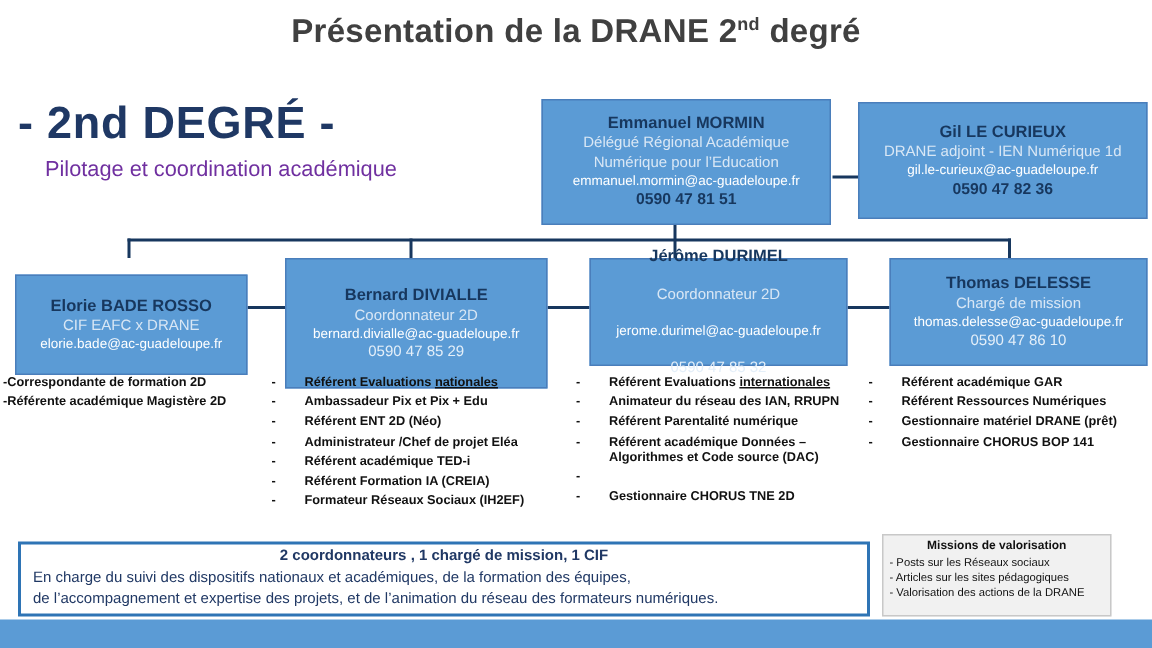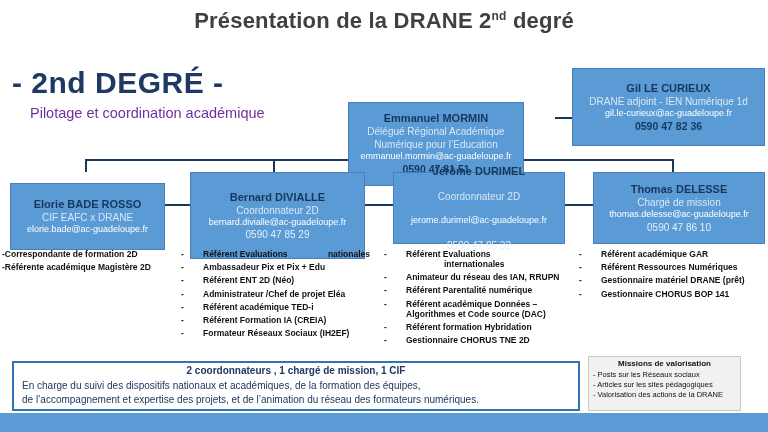--- a/index.html
+++ b/index.html
@@ -17,34 +17,34 @@
   .subheading{position:absolute;left:30px;top:105px;color:#7030A0;font-size:14.5px;}
   
   .pbox{position:absolute;background:#5B9BD5;border:1px solid #4A7EBB;
     display:flex;flex-direction:column;justify-content:center;align-items:center;
     text-align:center;line-height:1.3;}
   .pname{color:#17375E;font-weight:bold;font-size:11px;}
   .prole{color:#D9E7F5;font-size:10px;}
   .pemail{color:#ffffff;font-size:9px;}
   .phone-dark{color:#17375E;font-weight:bold;font-size:10.5px;}
   .phone-light{color:#E4EFF9;font-size:10px;}
-  .box-emmanuel{left:348px;top:66px;width:176px;height:84px;margin-top:36px;}
+  .box-emmanuel{left:361px;top:66px;width:193px;height:84px;}
   .box-gil{left:572px;top:68px;width:193px;height:78px;}
   .box-elorie{left:10px;top:171px;width:155px;height:67px;margin-top:12px;}
   .box-bernard{left:190px;top:172px;width:175px;height:87px;}
   .box-jerome{left:393px;top:172px;width:172px;height:72px;gap:12px;}
   .box-thomas{left:593px;top:172px;width:172px;height:72px;}
   
   .conn{position:absolute;background:#17375E;}
   
   .blist{position:absolute;color:#111111;font-weight:bold;font-size:8.5px;line-height:1.18;}
   .li-row{display:flex;margin-bottom:3.2px;}
   .li-marker{flex:0 0 22px;}
   .li-text{flex:1;}
-  .u{margin-left:38px;}
+  .u{text-decoration:underline;}
   .list-elorie{left:2px;top:249px;width:176px;}
   .list-bernard{left:181px;top:249px;width:201px;}
   .list-jerome{left:384px;top:249px;width:200px;}
   .list-thomas{left:579px;top:249px;width:188px;}
   
   .summary{position:absolute;left:12px;top:361px;width:568px;height:50px;
     background:#ffffff;border:2px solid #2E74B5;color:#203864;font-size:10px;line-height:1.45;}
   .summary-bold{text-align:center;font-weight:bold;margin-top:1px;}
   .summary-line{padding-left:8px;}
   
@@ -167,21 +167,20 @@
       <div class="li-row">
         <span class="li-marker">-</span>
         <span class="li-text"><span>Référent Parentalité numérique</span></span>
       </div>
       <div class="li-row">
         <span class="li-marker">-</span>
         <span class="li-text"><span>Référent académique Données – Algorithmes et Code source (DAC)</span></span>
       </div>
       <div class="li-row">
         <span class="li-marker">-</span>
-        <span class="li-text"><span>Référent formation Hybridation</span></span>
       </div>
       <div class="li-row">
         <span class="li-marker">-</span>
         <span class="li-text"><span>Gestionnaire CHORUS TNE 2D</span></span>
       </div>
     </div>
   <div class="blist list-thomas">
       <div class="li-row">
         <span class="li-marker">-</span>
         <span class="li-text"><span>Référent académique GAR</span></span>

